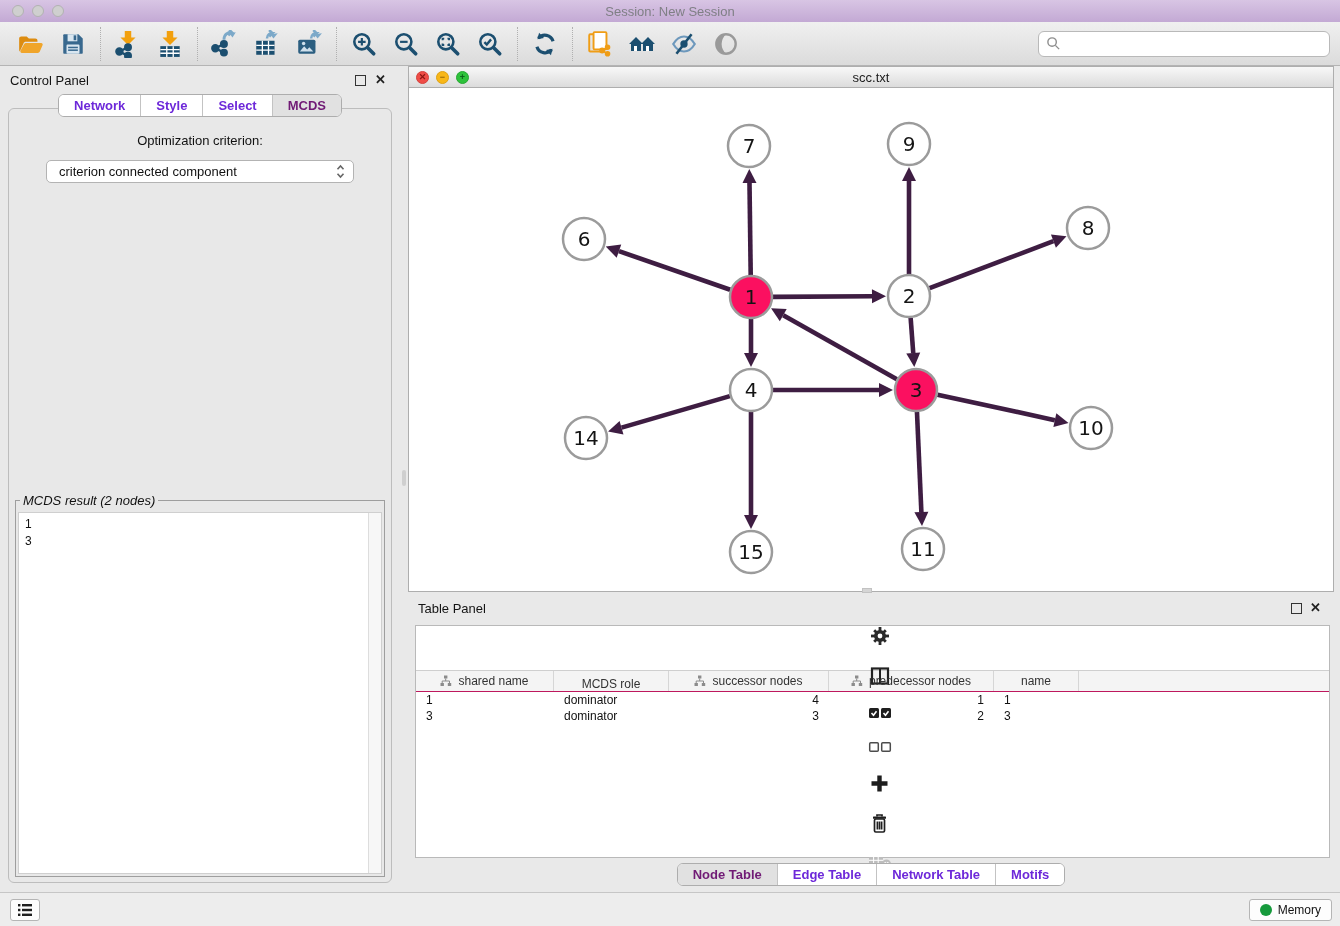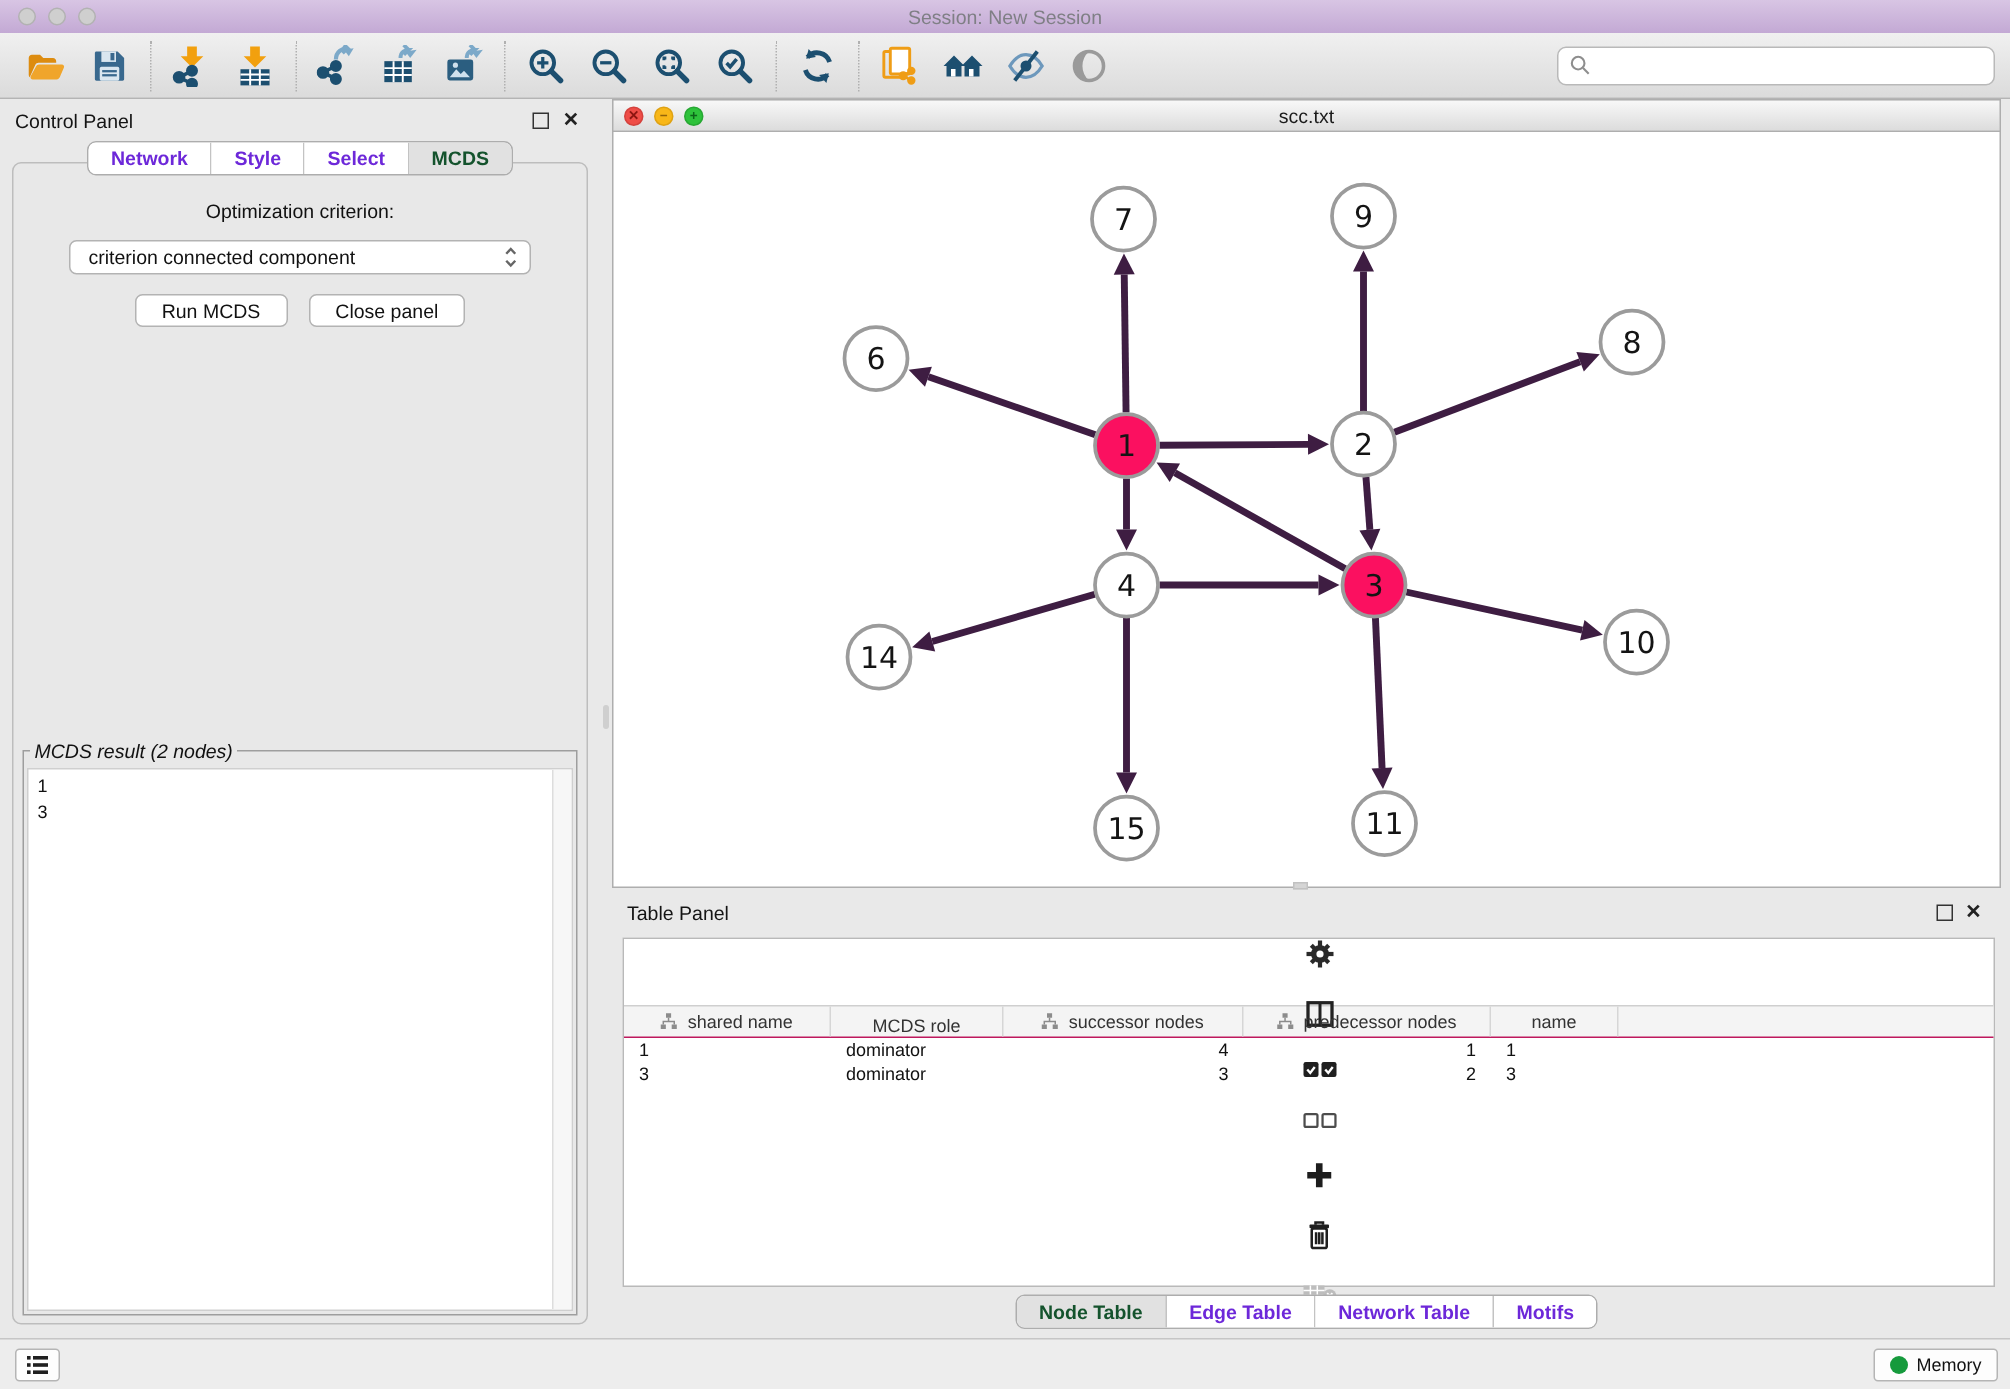--- a/index.html
+++ b/index.html
@@ -33,21 +33,21 @@
   .panel-head .phtitle { position:absolute; left:10px; top:7px; font-size:13px; color:#141414; }
   .wbtn-float { position:absolute; width:11px; height:11px; border:1.6px solid #333; top:9px; }
   .wbtn-close { position:absolute; top:7px; font-size:13px; font-weight:bold; color:#222; line-height:14px; }
   .control-panel .wbtn-float { right:34px; }
   .control-panel .wbtn-close { right:14px; }
 
   .seg { display:inline-flex; border:1px solid #adadad; border-radius:6px; overflow:hidden; background:#fff; }
   .seg > div { padding:3px 15px; font-size:13px; font-weight:600; color:#6d28d9;
     border-right:1px solid #c3c3c3; background:#fff; white-space:nowrap; }
   .seg > div:last-child { border-right:none; }
-  .seg > div.sel { background:#e1e1e1; color:#14532d; }
+  .seg > div.sel { background:#e1e1e1; color:#701a75; }
   .cp-tabs-row { position:relative; text-align:center; z-index:2; }
 
   .cp-box { position:absolute; left:8px; right:8px; top:42px; bottom:9px;
     border:1px solid #bdbdbd; border-radius:6px; background:#e8e8e8; }
   .opt-label { text-align:center; margin-top:24px; font-size:13px; color:#111; }
   .dropdown { margin:12px auto 0; width:308px; height:23px; background:#fff;
     border:1px solid #b3b3b3; border-radius:5px; display:flex; align-items:center;
     padding:0 8px 0 12px; font-size:13px; color:#111; }
   .dropdown .dd-text { flex:1; }
   .btn-row { margin-top:13px; display:flex; justify-content:center; gap:14px; }
@@ -293,24 +293,20 @@
         </div>
     </div>
     <div class="cp-box">
       <div class="opt-label">Optimization criterion:</div>
       <div class="dropdown">
         <span class="dd-text">criterion connected component</span>
         <svg width="9" height="15" viewBox="0 0 9 15">
           <path d="M1.5 5.2 L4.5 2 L7.5 5.2 M1.5 9.8 L4.5 13 L7.5 9.8" stroke="#666" stroke-width="1.6" fill="none"></path>
         </svg>
       </div>
-      <div class="btn-row">
-        <div class="pbtn">Run MCDS</div>
-        <div class="pbtn">Close panel</div>
-      </div>
       <fieldset class="result-fs">
         <legend>MCDS result (2 nodes)</legend>
         <div class="result-body" id="result-body">1
 3
           <div class="result-scroll"></div>
         </div>
       </fieldset>
     </div>
   </div>
 

